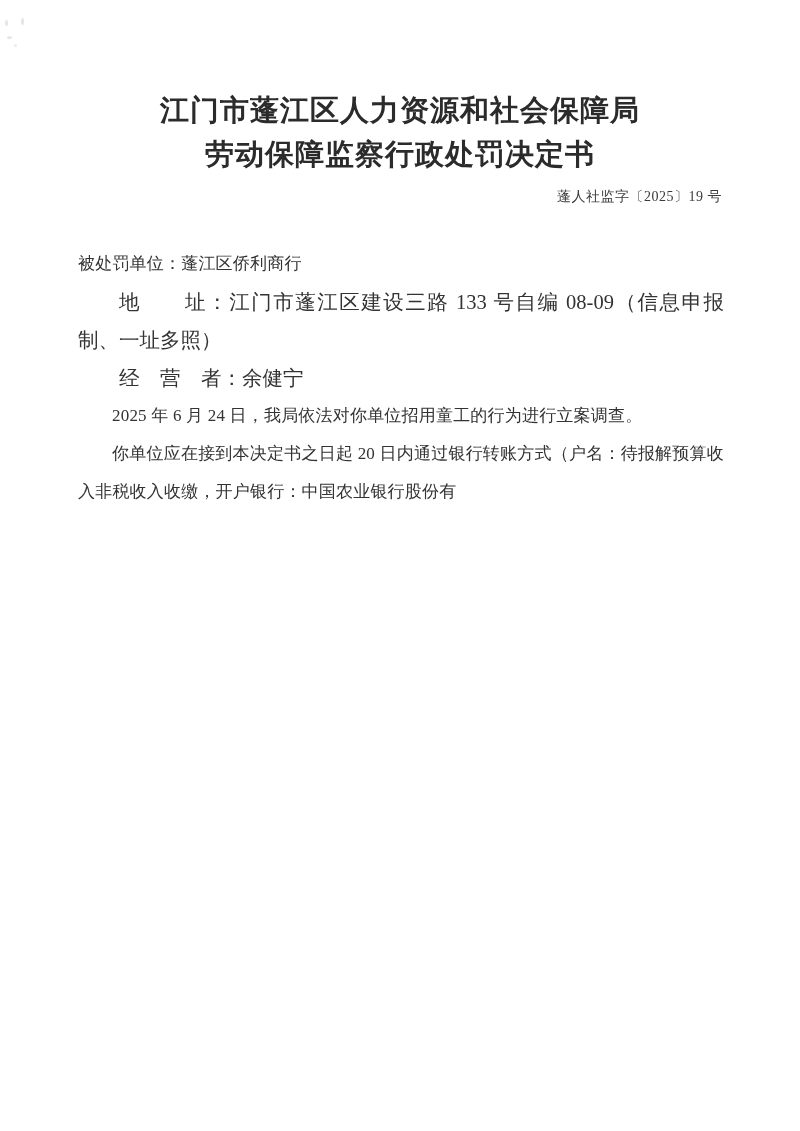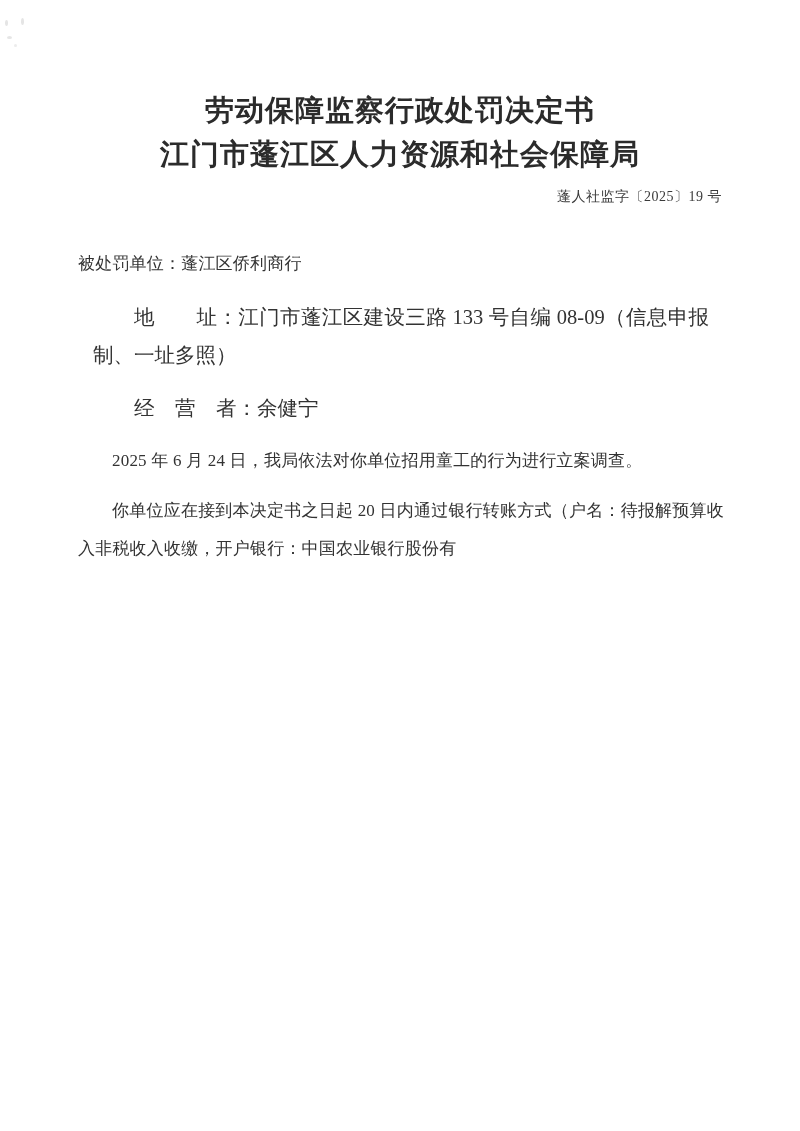--- a/index.html
+++ b/index.html
@@ -71,53 +71,52 @@
     line-height: 38px;
     color: #333333;
     text-align: justify;
     text-justify: inter-character;
     text-align-last: left;
     margin: 0;
     letter-spacing: .2px;
   }
   .para.indent {
     text-indent: 2em;
-    margin-top: 12px;
   }
   .para.lastleft {
     text-align-last: left;
   }
   .label-row {
     font-size: 20.5px;
     line-height: 38px;
     color: #333333;
     text-indent: 2em;
-    margin: 15px;
+    margin: 0;
     text-align: justify;
     text-justify: inter-character;
     text-align-last: left;
   }
   
   .body, .docnum, .title-line {
     -webkit-font-smoothing: antialiased;
   }
 </style>
 </head>
 <body>
 
 <div class="page">
 
   <div class="speck s1"></div>
   <div class="speck s2"></div>
   <div class="speck s3"></div>
   <div class="speck s4"></div>
 
   <div class="titleblock">
+    <div class="title-line">江门市蓬江区人力资源和社会保障局</div>
     <div class="title-line">劳动保障监察行政处罚决定书</div>
-    <div class="title-line">江门市蓬江区人力资源和社会保障局</div>
   </div>
 
   <div class="docnum">蓬人社监字〔2025〕19 号</div>
 
   <div class="body">
 
     <p class="para lastleft"><span>被处罚单位：</span><span>蓬江区侨利商行</span></p>
 
     <p class="label-row"><span>地　　址</span><span>：</span><span>江门市蓬江区建设三路 133 号自编 08-09（信息申报制、一址多照）</span></p>
 

